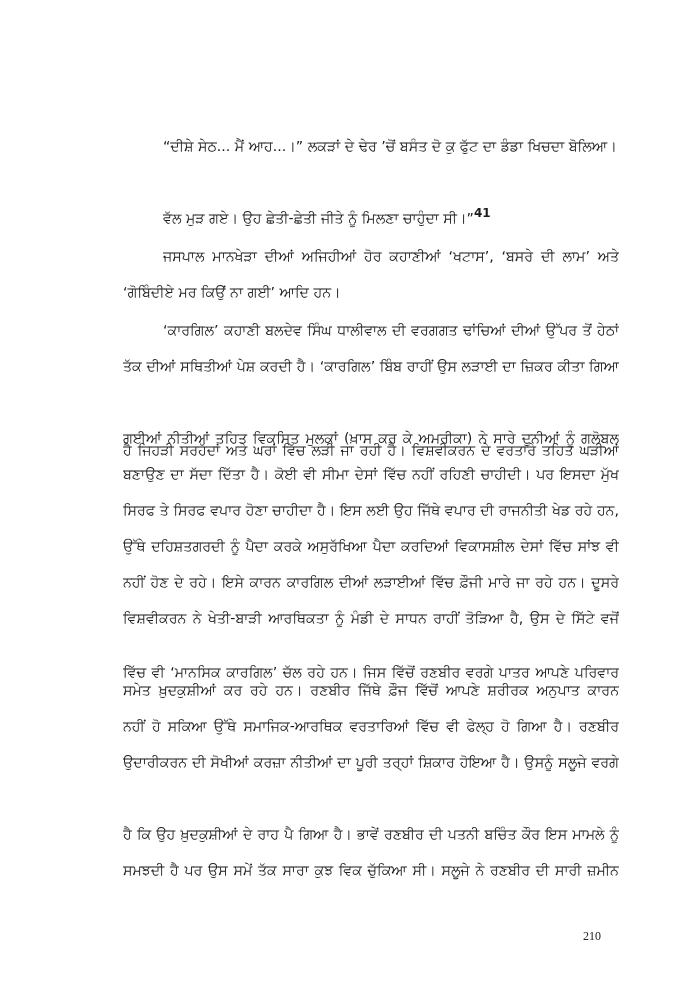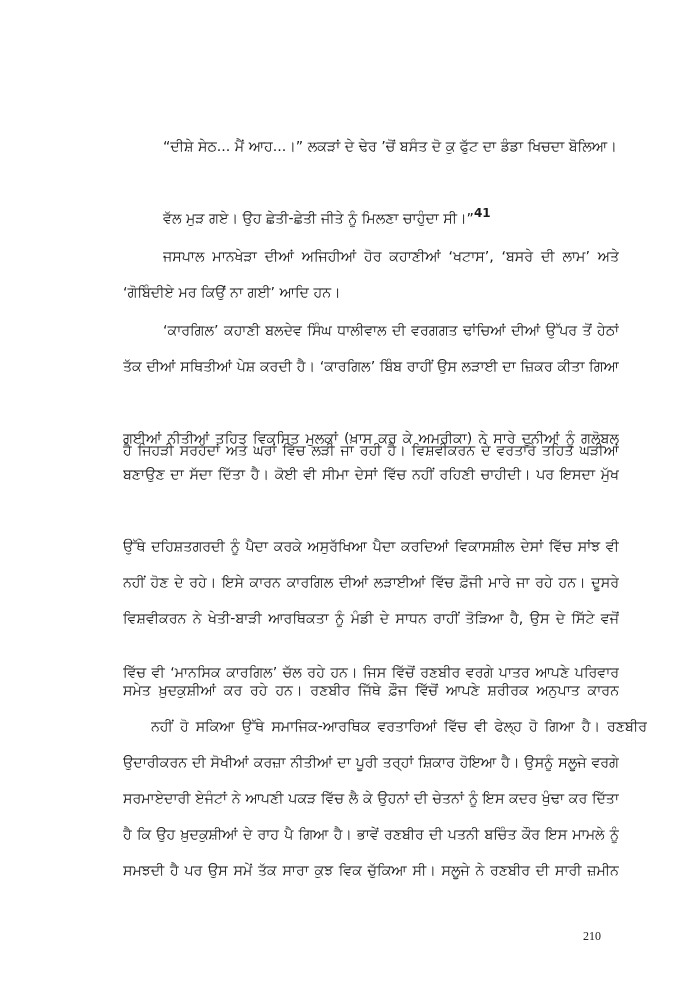--- a/index.html
+++ b/index.html
@@ -23,25 +23,25 @@
   <div class="line indent" style="top:208px;"><span>ਵੱਲ ਮੁੜ ਗਏ। ਉਹ ਛੇਤੀ-ਛੇਤੀ ਜੀਤੇ ਨੂੰ ਮਿਲਣਾ ਚਾਹੁੰਦਾ ਸੀ।”</span><sup>41</sup></div>
 
   <div class="line indent justify" style="top:246px;">ਜਸਪਾਲ ਮਾਨਖੇੜਾ ਦੀਆਂ ਅਜਿਹੀਆਂ ਹੋਰ ਕਹਾਣੀਆਂ ‘ਖਟਾਸ’, ‘ਬਸਰੇ ਦੀ ਲਾਮ’ ਅਤੇ</div>
   <div class="line" style="top:282px;">‘ਗੋਬਿੰਦੀਏ ਮਰ ਕਿਉਂ ਨਾ ਗਈ’ ਆਦਿ ਹਨ।</div>
 
   <div class="line indent justify" style="top:320px;">‘ਕਾਰਗਿਲ’ ਕਹਾਣੀ ਬਲਦੇਵ ਸਿੰਘ ਧਾਲੀਵਾਲ ਦੀ ਵਰਗਗਤ ਢਾਂਚਿਆਂ ਦੀਆਂ ਉੱਪਰ ਤੋਂ ਹੇਠਾਂ</div>
   <div class="line justify" style="top:356px;">ਤੱਕ ਦੀਆਂ ਸਥਿਤੀਆਂ ਪੇਸ਼ ਕਰਦੀ ਹੈ। ‘ਕਾਰਗਿਲ’ ਬਿੰਬ ਰਾਹੀਂ ਉਸ ਲੜਾਈ ਦਾ ਜ਼ਿਕਰ ਕੀਤਾ ਗਿਆ</div>
   <div class="line justify" style="top:392px;margin-top:48px;">ਹੈ ਜਿਹੜੀ ਸਰਹੱਦਾਂ ਅਤੇ ਘਰਾਂ ਵਿੱਚ ਲੜੀ ਜਾ ਰਹੀ ਹੈ। ਵਿਸ਼ਵੀਕਰਨ ਦੇ ਵਰਤਾਰੇ ਤਹਿਤ ਘੜੀਆਂ</div>
   <div class="line justify" style="top:428px;">ਗਈਆਂ ਨੀਤੀਆਂ ਤਹਿਤ ਵਿਕਸਿਤ ਮੁਲਕਾਂ (ਖ਼ਾਸ ਕਰ ਕੇ ਅਮਰੀਕਾ) ਨੇ ਸਾਰੇ ਦੁਨੀਆਂ ਨੂੰ ਗਲੋਬਲ ਪਿੰਡ</div>
   <div class="line justify" style="top:464px;">ਬਣਾਉਣ ਦਾ ਸੱਦਾ ਦਿੱਤਾ ਹੈ। ਕੋਈ ਵੀ ਸੀਮਾ ਦੇਸਾਂ ਵਿੱਚ ਨਹੀਂ ਰਹਿਣੀ ਚਾਹੀਦੀ। ਪਰ ਇਸਦਾ ਮੁੱਖ ਮੰਤਵ</div>
+  <div class="line justify" style="top:500px;">ਸਿਰਫ ਤੇ ਸਿਰਫ ਵਪਾਰ ਹੋਣਾ ਚਾਹੀਦਾ ਹੈ। ਇਸ ਲਈ ਉਹ ਜਿੱਥੇ ਵਪਾਰ ਦੀ ਰਾਜਨੀਤੀ ਖੇਡ ਰਹੇ ਹਨ,</div>
   <div class="line justify" style="top:536px;">ਉੱਥੇ ਦਹਿਸ਼ਤਗਰਦੀ ਨੂੰ ਪੈਦਾ ਕਰਕੇ ਅਸੁਰੱਖਿਆ ਪੈਦਾ ਕਰਦਿਆਂ ਵਿਕਾਸਸ਼ੀਲ ਦੇਸਾਂ ਵਿੱਚ ਸਾਂਝ ਵੀ ਪੈਦਾ</div>
   <div class="line justify" style="top:572px;">ਨਹੀਂ ਹੋਣ ਦੇ ਰਹੇ। ਇਸੇ ਕਾਰਨ ਕਾਰਗਿਲ ਦੀਆਂ ਲੜਾਈਆਂ ਵਿੱਚ ਫ਼ੌਜੀ ਮਾਰੇ ਜਾ ਰਹੇ ਹਨ। ਦੂਸਰੇ ਪਾਸੇ</div>
   <div class="line justify" style="top:608px;">ਵਿਸ਼ਵੀਕਰਨ ਨੇ ਖੇਤੀ-ਬਾੜੀ ਆਰਥਿਕਤਾ ਨੂੰ ਮੰਡੀ ਦੇ ਸਾਧਨ ਰਾਹੀਂ ਤੋੜਿਆ ਹੈ, ਉਸ ਦੇ ਸਿੱਟੇ ਵਜੋਂ ਘਰਾਂ</div>
   <div class="line justify" style="top:644px;margin-top:18px;">ਵਿੱਚ ਵੀ ‘ਮਾਨਸਿਕ ਕਾਰਗਿਲ’ ਚੱਲ ਰਹੇ ਹਨ। ਜਿਸ ਵਿੱਚੋਂ ਰਣਬੀਰ ਵਰਗੇ ਪਾਤਰ ਆਪਣੇ ਪਰਿਵਾਰ</div>
   <div class="line justify" style="top:680px;">ਸਮੇਤ ਖ਼ੁਦਕੁਸ਼ੀਆਂ ਕਰ ਰਹੇ ਹਨ। ਰਣਬੀਰ ਜਿੱਥੇ ਫ਼ੌਜ ਵਿੱਚੋਂ ਆਪਣੇ ਸ਼ਰੀਰਕ ਅਨੁਪਾਤ ਕਾਰਨ ਸਿਲੈਕਟ</div>
-  <div class="line justify" style="top:716px;margin-left:28px;">ਨਹੀਂ ਹੋ ਸਕਿਆ ਉੱਥੇ ਸਮਾਜਿਕ-ਆਰਥਿਕ ਵਰਤਾਰਿਆਂ ਵਿੱਚ ਵੀ ਫੇਲ੍ਹ ਹੋ ਗਿਆ ਹੈ। ਰਣਬੀਰ</div>
+  <div class="line justify" style="top:716px;">ਨਹੀਂ ਹੋ ਸਕਿਆ ਉੱਥੇ ਸਮਾਜਿਕ-ਆਰਥਿਕ ਵਰਤਾਰਿਆਂ ਵਿੱਚ ਵੀ ਫੇਲ੍ਹ ਹੋ ਗਿਆ ਹੈ। ਰਣਬੀਰ</div>
   <div class="line justify" style="top:752px;">ਉਦਾਰੀਕਰਨ ਦੀ ਸੋਖੀਆਂ ਕਰਜ਼ਾ ਨੀਤੀਆਂ ਦਾ ਪੂਰੀ ਤਰ੍ਹਾਂ ਸ਼ਿਕਾਰ ਹੋਇਆ ਹੈ। ਉਸਨੂੰ ਸਲੂਜੇ ਵਰਗੇ</div>
-  <div class="line justify" style="top:788px;">ਸਰਮਾਏਦਾਰੀ ਏਜੰਟਾਂ ਨੇ ਆਪਣੀ ਪਕੜ ਵਿੱਚ ਲੈ ਕੇ ਉਹਨਾਂ ਦੀ ਚੇਤਨਾਂ ਨੂੰ ਇਸ ਕਦਰ ਖੁੰਢਾ ਕਰ ਦਿੱਤਾ</div>
   <div class="line justify" style="top:824px;">ਹੈ ਕਿ ਉਹ ਖ਼ੁਦਕੁਸ਼ੀਆਂ ਦੇ ਰਾਹ ਪੈ ਗਿਆ ਹੈ। ਭਾਵੇਂ ਰਣਬੀਰ ਦੀ ਪਤਨੀ ਬਚਿੰਤ ਕੌਰ ਇਸ ਮਾਮਲੇ ਨੂੰ</div>
   <div class="line justify" style="top:860px;">ਸਮਝਦੀ ਹੈ ਪਰ ਉਸ ਸਮੇਂ ਤੱਕ ਸਾਰਾ ਕੁਝ ਵਿਕ ਚੁੱਕਿਆ ਸੀ। ਸਲੂਜੇ ਨੇ ਰਣਬੀਰ ਦੀ ਸਾਰੀ ਜ਼ਮੀਨ ਸਿੱਧੇ</div>
 
   <div class="page-number">210</div>
 </div>
 
 </body></html>

